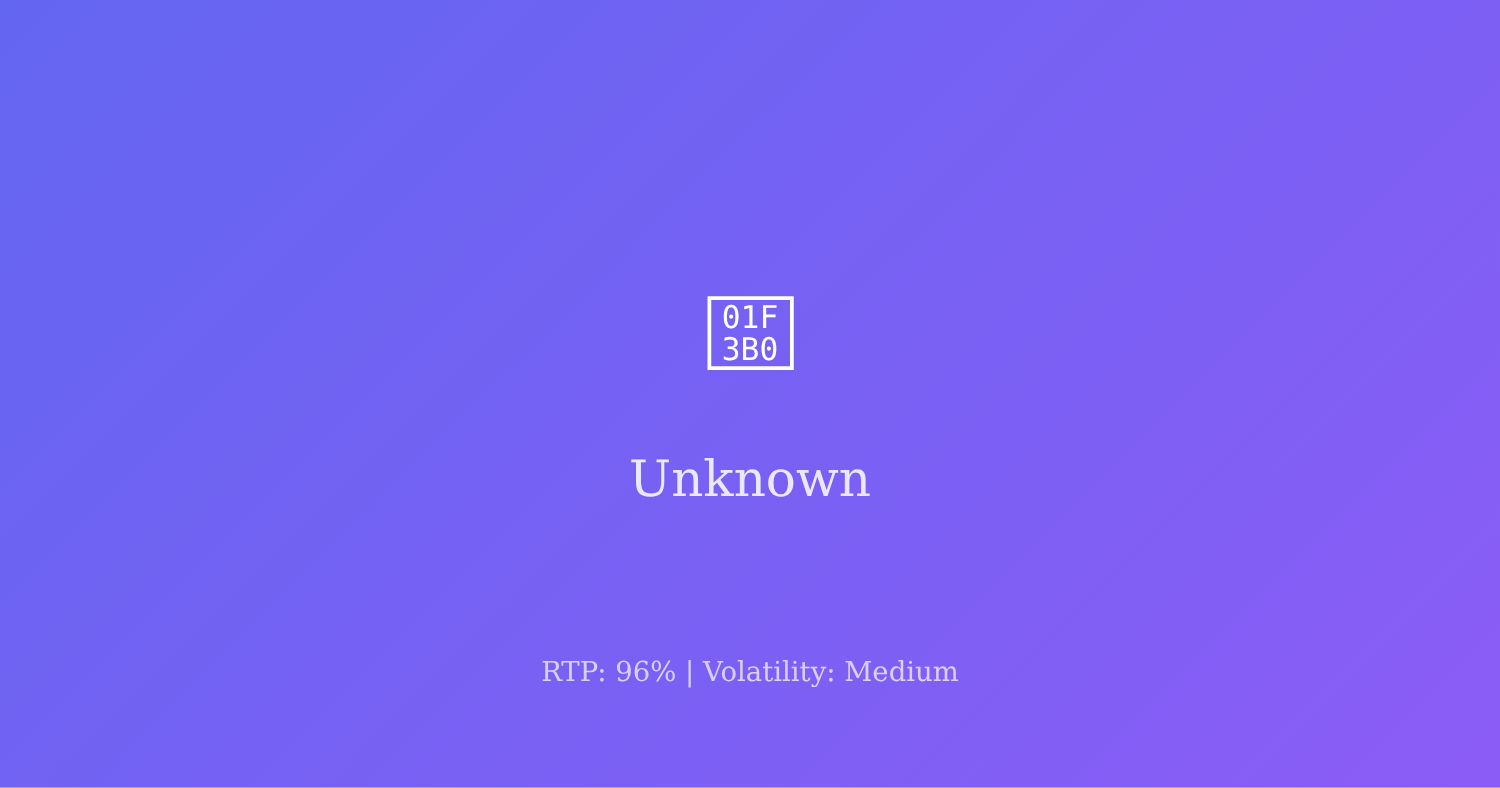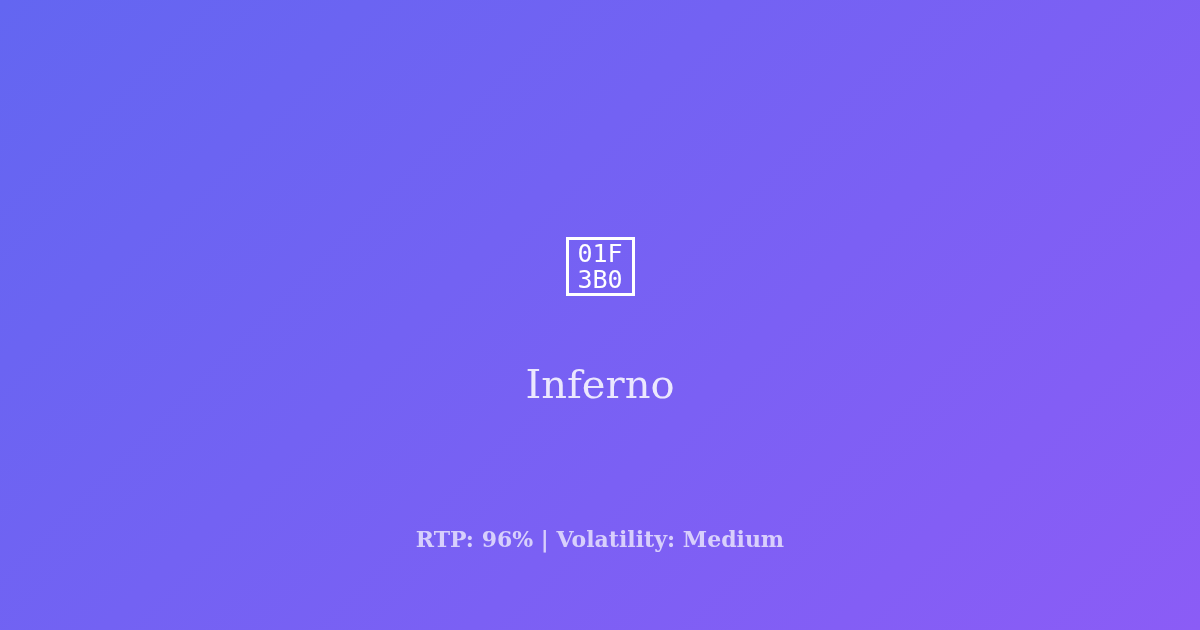--- a/index.html
+++ b/index.html
@@ -87,21 +87,21 @@
   }
 
   
   .meta-line {
     position: absolute;
     left: 0;
     right: 0;
     top: 528px;
     text-align: center;
     font-family: "DejaVu Serif", "Liberation Serif", serif;
-    font-weight: 700;
+    font-weight: 400;
     font-size: 22px;
     line-height: 1;
     color: rgba(255, 255, 255, 0.70);
     white-space: nowrap;
   }
 </style>
 </head>
 <body>
 
 <div class="og-card">
@@ -109,17 +109,17 @@
   <div class="title-row">
 
     <span class="tofu-glyph">
       <span class="tofu-row">01F</span>
       <span class="tofu-row">3B0</span>
     </span>
 
 
   </div>
 
-  <div class="provider">Inferno</div>
+  <div class="provider">Unknown</div>
 
   <div class="meta-line">RTP: 96% | Volatility: Medium</div>
 
 </div>
 
 </body></html>

